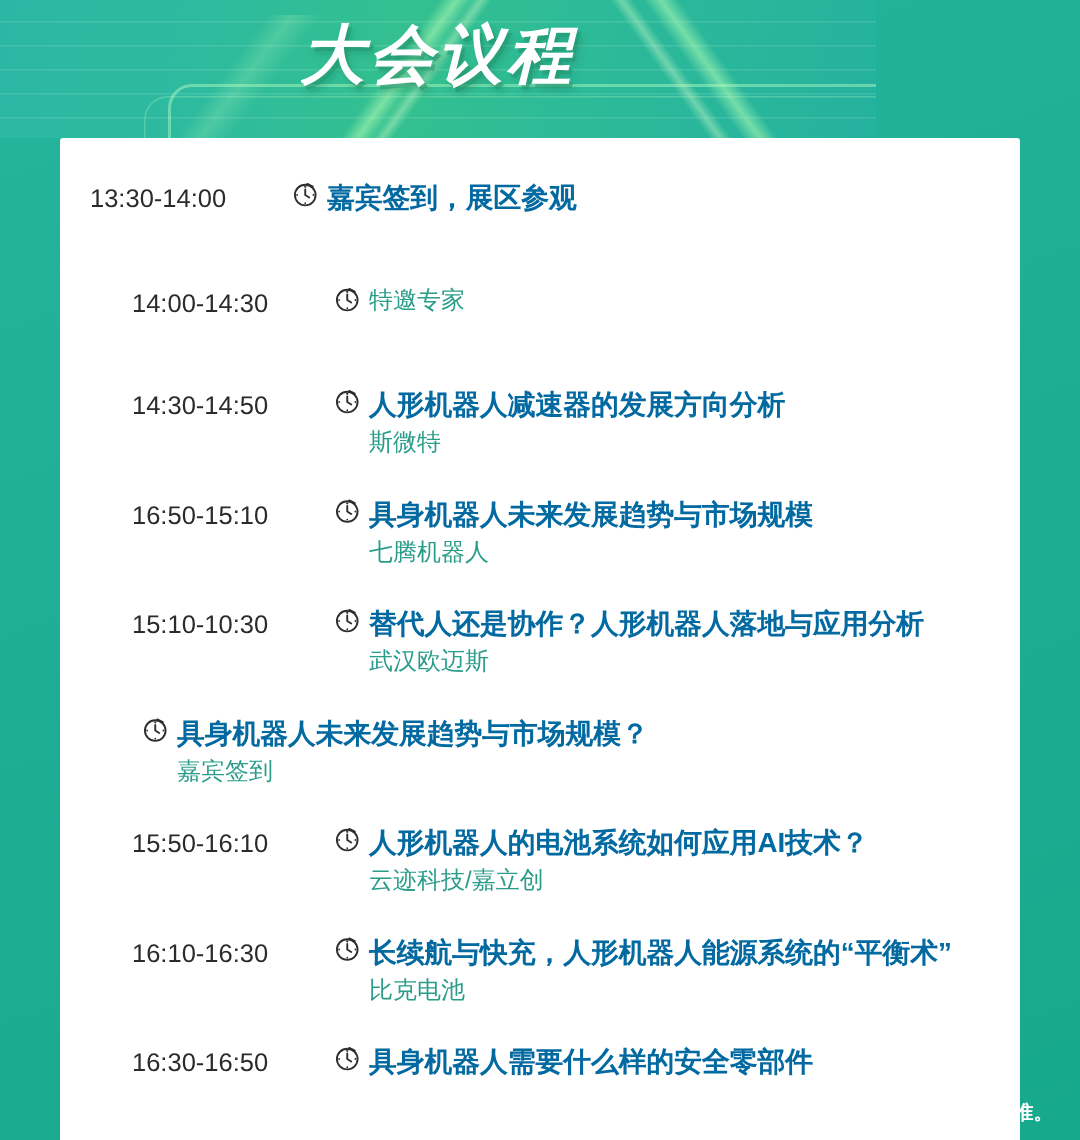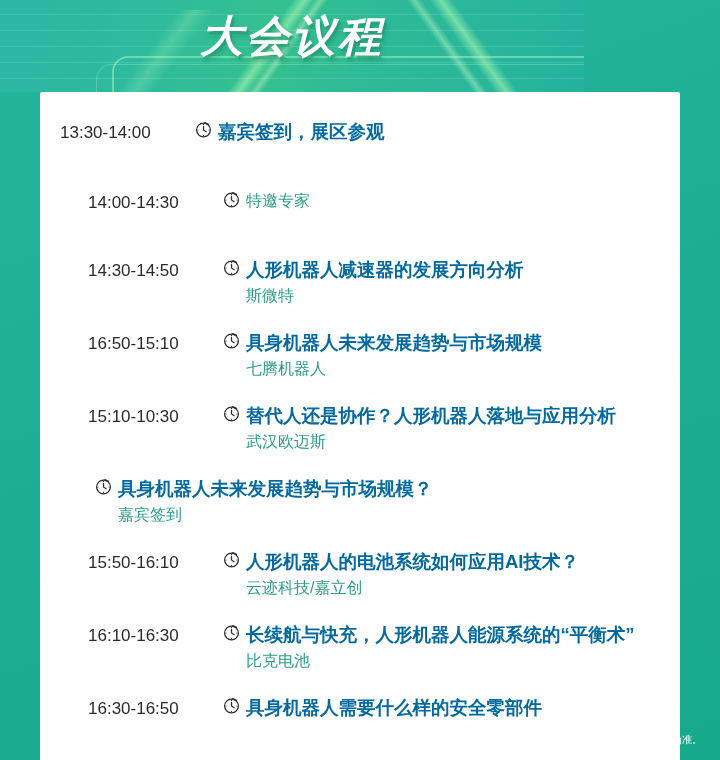--- a/index.html
+++ b/index.html
@@ -193,22 +193,22 @@
   
   .agenda-row.with-speaker { margin-bottom: 14px; margin-left: 28px; }
   .agenda-row.no-speaker   { margin-bottom: 16px; }
   .agenda-row:last-child   { margin-bottom: 0; }
 
   
   #footer-note {
     position: absolute;
     right: 18px;
     top: 733px;
-    font-size: 10px;
-    font-weight: normal;
+    font-size: 13px;
+    font-weight: bold;
     color: #FFFFFF;
     letter-spacing: 0px;
     white-space: nowrap;
   }
 </style>
 </head>
 <body>
 
 <div id="page">
 

